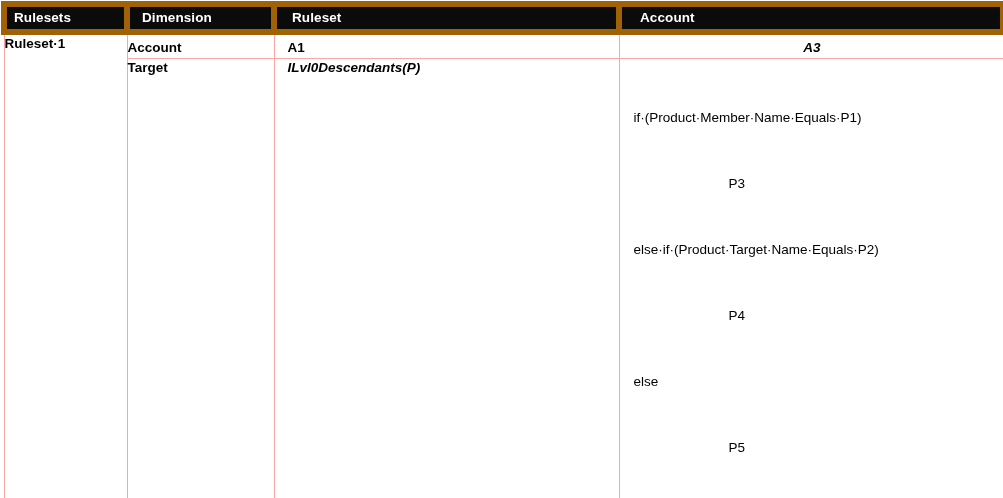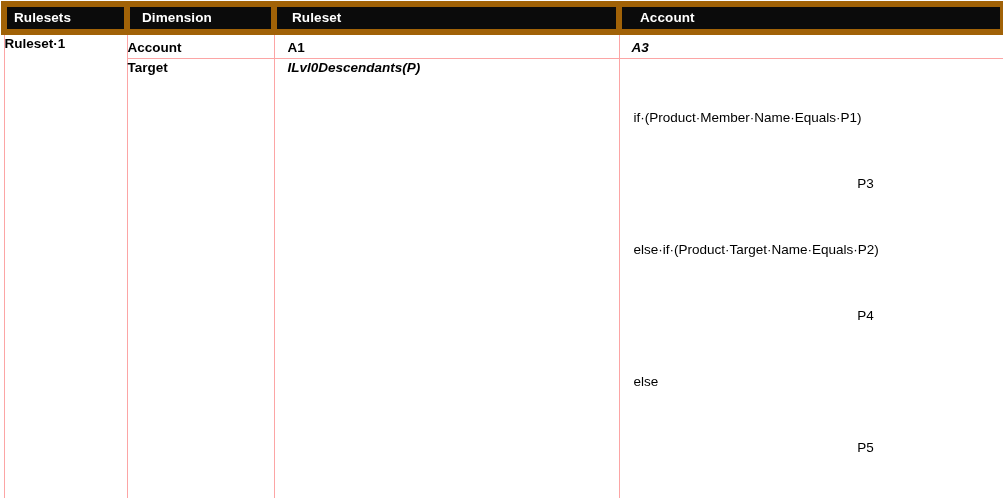--- a/index.html
+++ b/index.html
@@ -69,36 +69,36 @@
 
   
   .cell-text {
     font-size: 13.5px;
     line-height: 17px;
     color: #000000;
     padding: 5px 0 3px 10px;
     font-weight: bold;
   }
   .cell-text.indent-src { padding-left: 13px; }
-  .cell-text.indent-tgt { padding-left: 12px; }
+  .cell-text.indent-tgt { padding-left: 2px; text-align: center; }
 
   .ital {
     font-style: italic;
   }
 
   
   .expr {
     font-size: 13.5px;
     line-height: 22px;
     color: #000000;
     white-space: pre;
     padding: 4px 0 0 14px;
   }
   .expr .ln { display: block; }
-  .expr .ln.pad { padding-left: 95px; text-align: center; }
+  .expr .ln.pad { padding-left: 95px; }
 
   
   .r-account { height: 26px; }
   .r-product-1 { height: 130px; }
 
   .r-account .cell-text { padding-top: 4px; }
 </style>
 </head>
 <body>
 

